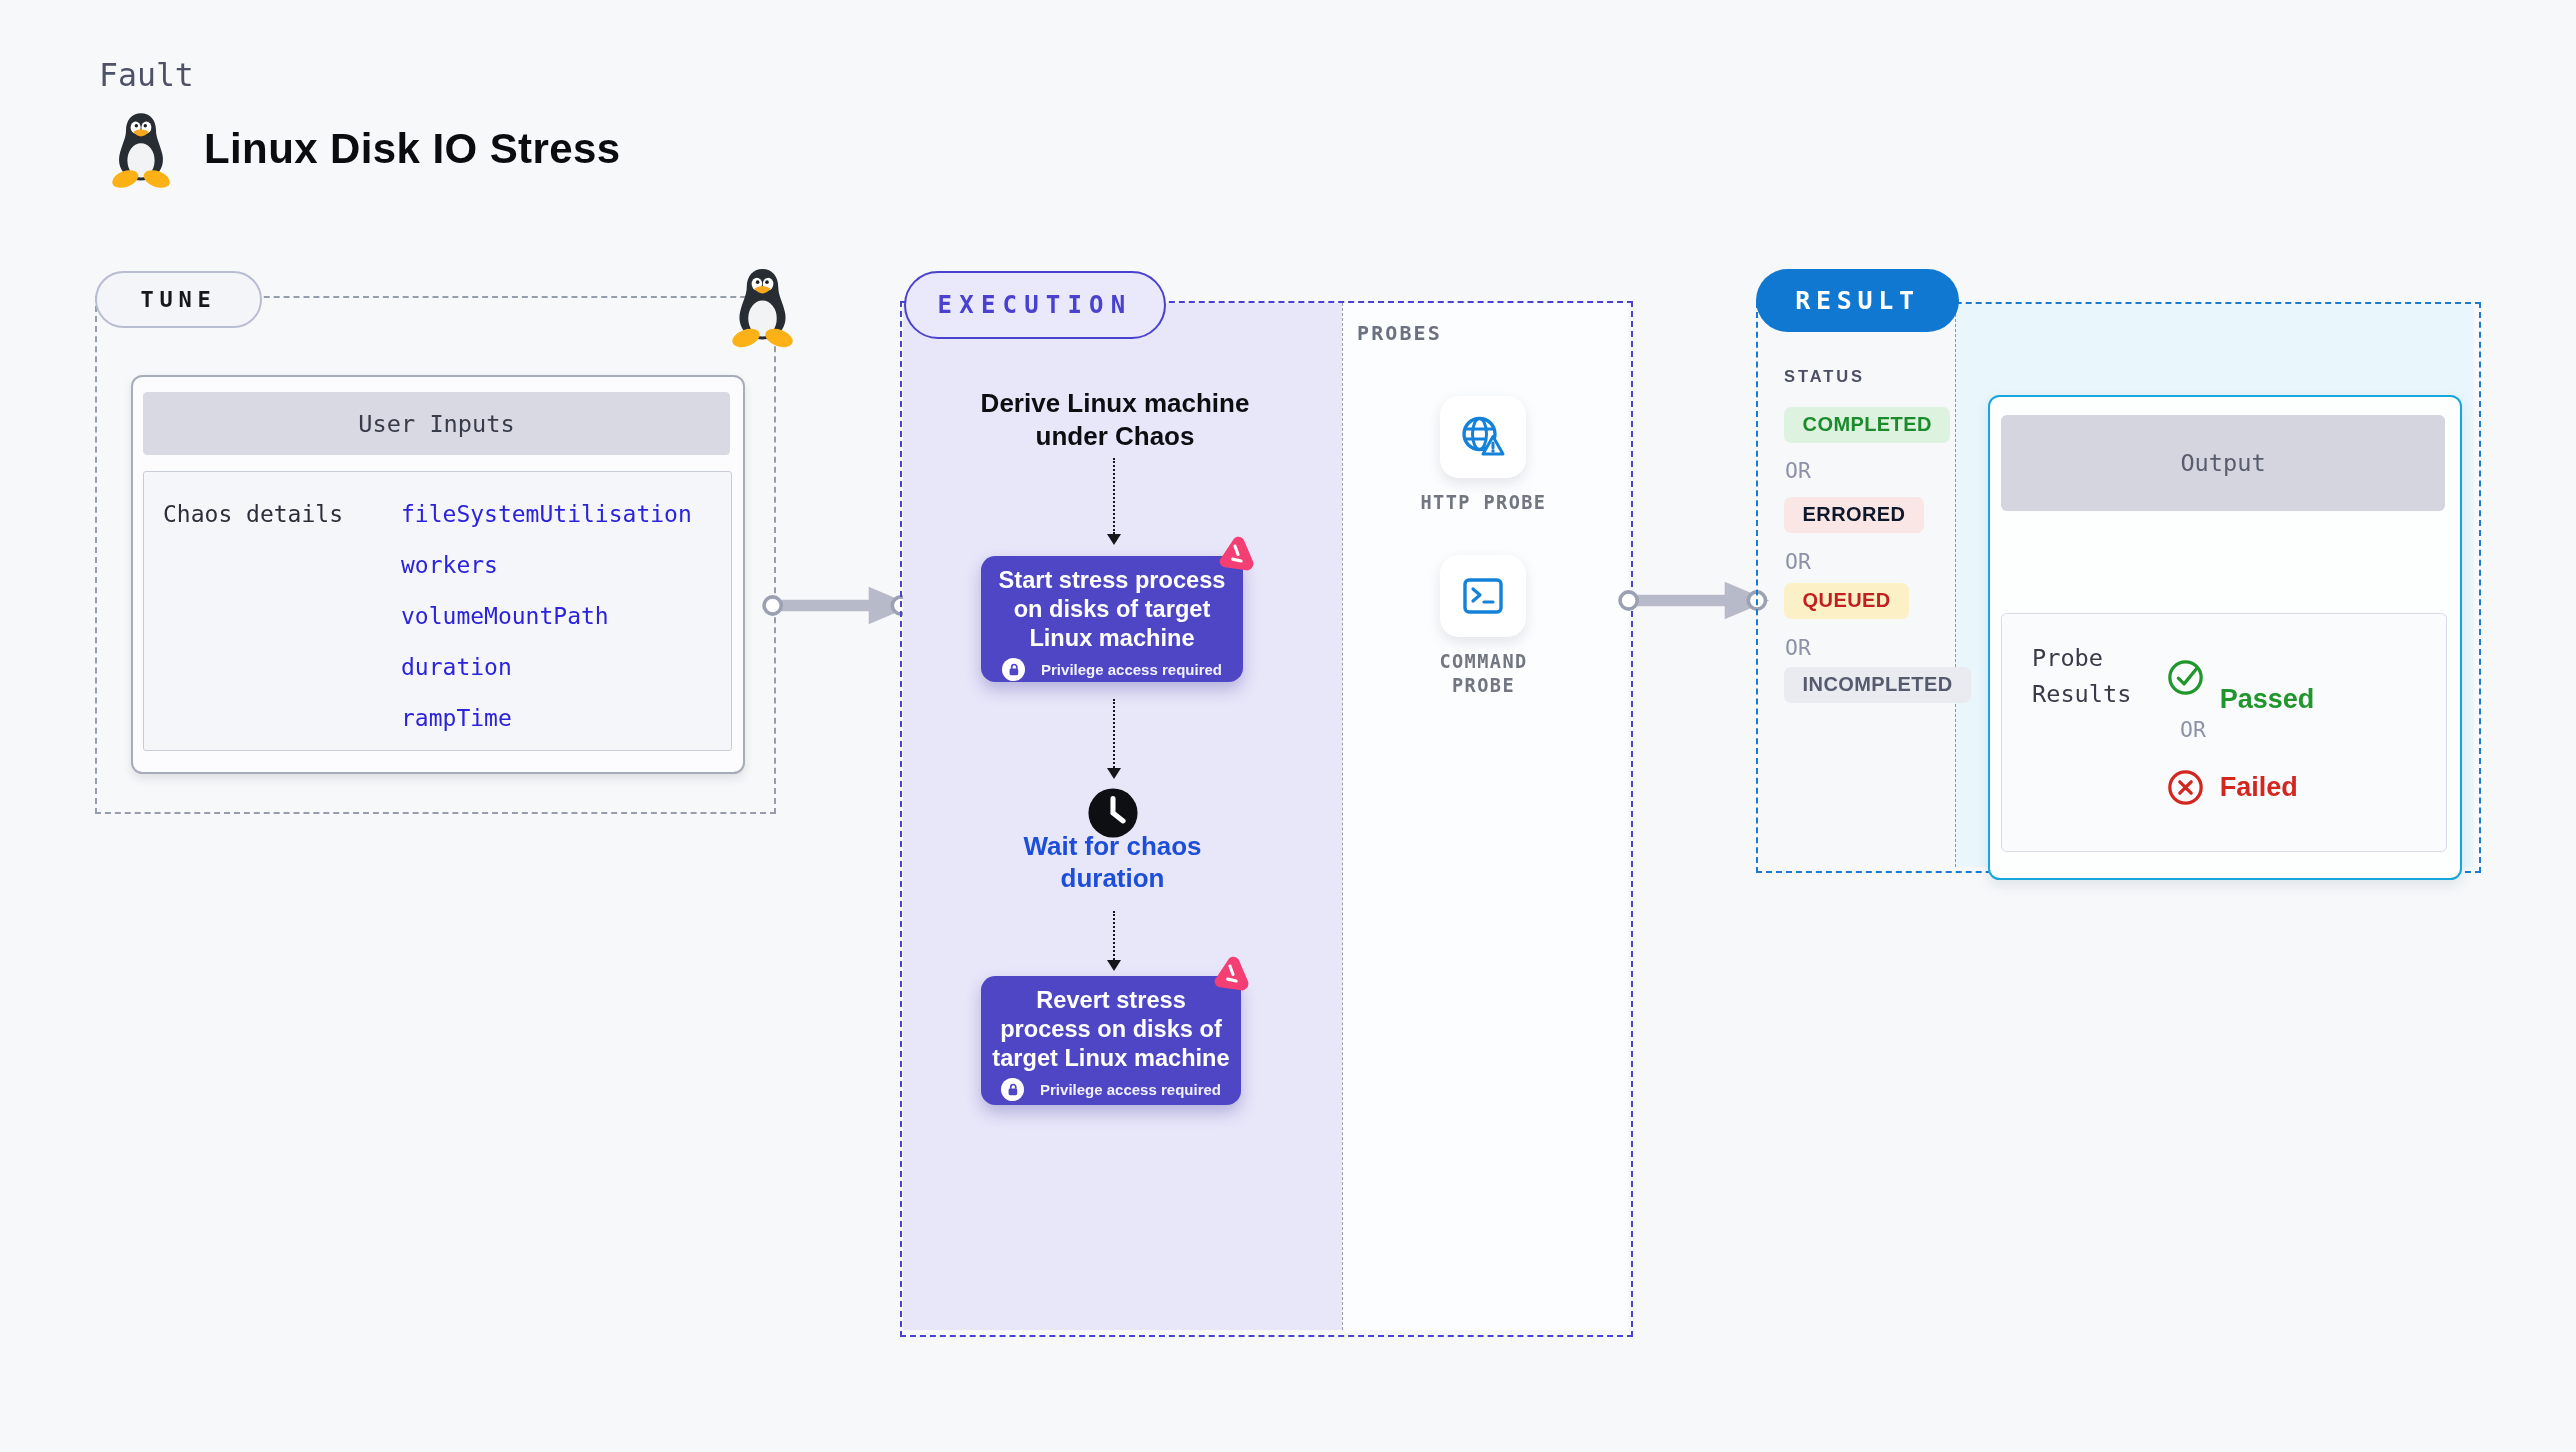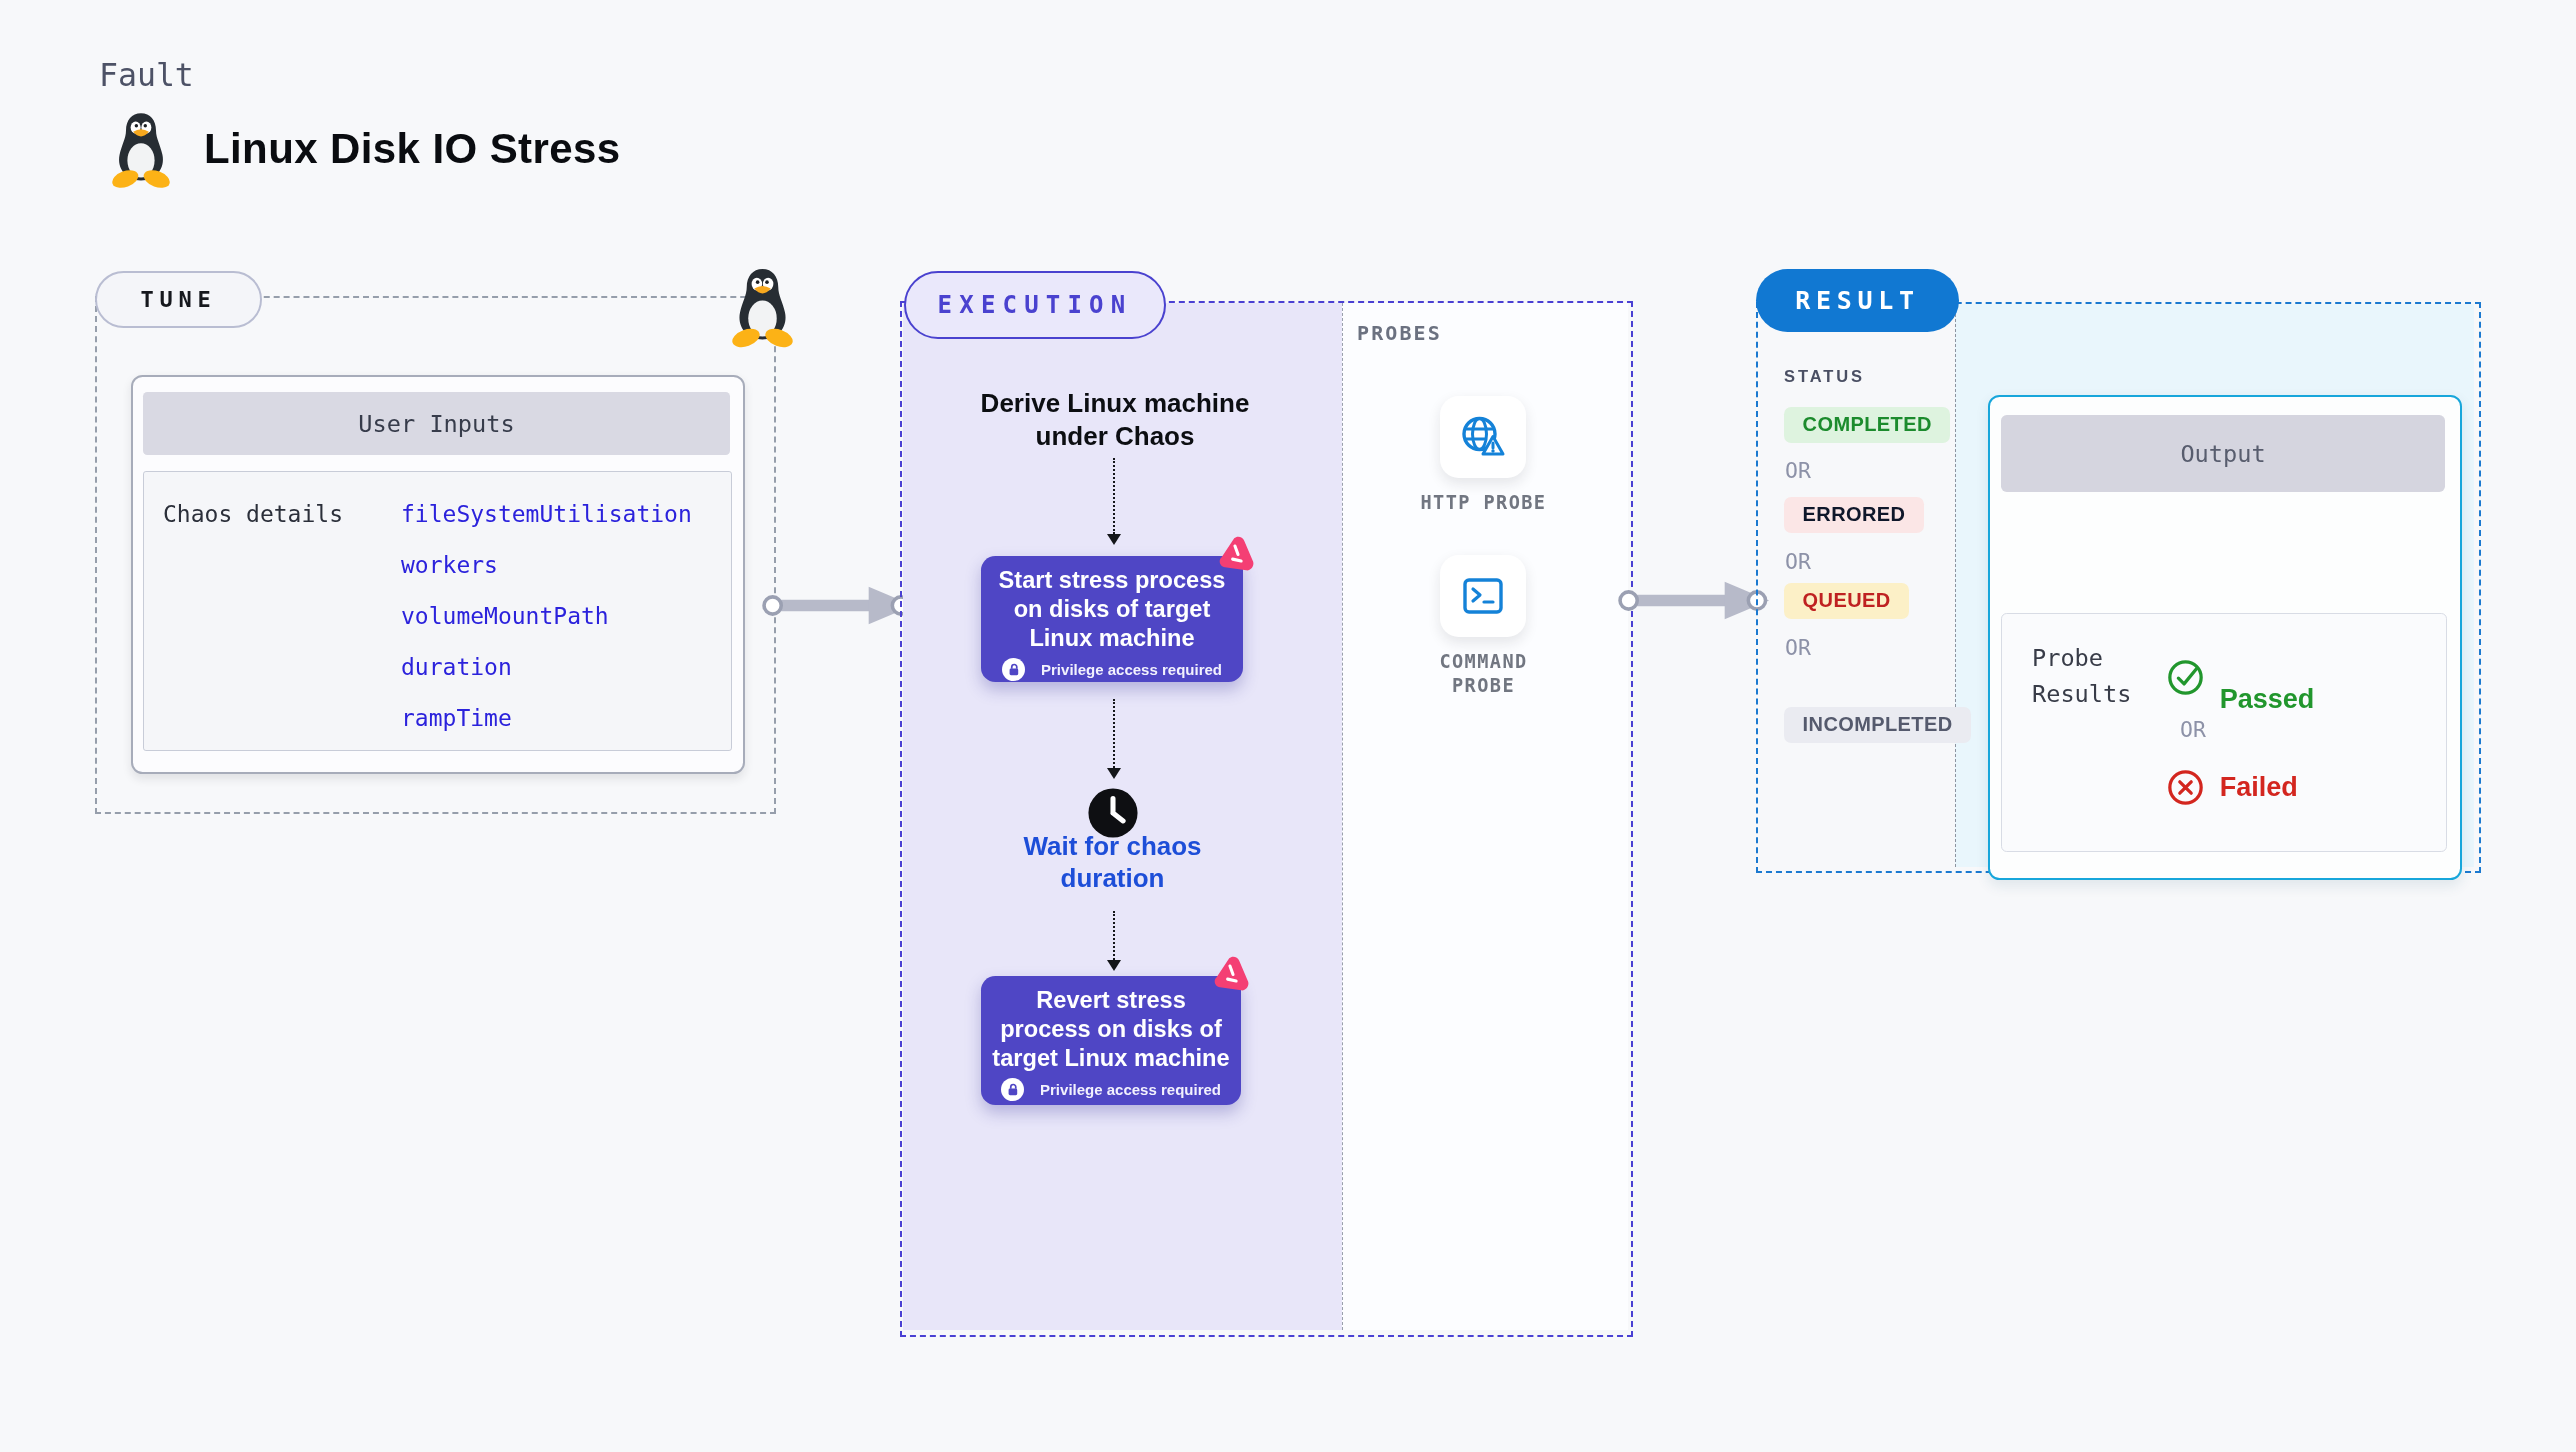--- a/index.html
+++ b/index.html
@@ -81,27 +81,27 @@
   .probe-label.cmd{left:1383px;top:650px;}
 
   
   .status-heading{left:1784px;top:367px;font:700 16.5px "Liberation Sans",sans-serif;
                   letter-spacing:2.9px;color:#4a4f63;}
   .sbadge{display:inline-block;font:700 20px "Liberation Sans",sans-serif;letter-spacing:0.4px;
           padding:6.4px 18.6px;border-radius:7.2px;}
   .b-completed{background:#def3df;color:#1c8b2d;}
   .b-errored{background:#fbe6e6;color:#0f172a;}
   .b-queued{background:#fcf0c7;color:#bf2121;}
-  .b-incompleted{background:#eaebf1;color:#555a6d;margin-top:40px;}
+  .b-incompleted{background:#eaebf1;color:#555a6d;}
   .or{font:400 21.5px "DejaVu Sans Mono",monospace;color:#8d92a8;}
 
   
   .out-card{left:1988px;top:395px;width:470px;height:481px;background:#fdfefe;border:2.9px solid #17a6db;
             border-radius:11.5px;box-shadow:0 5.7px 13px rgba(20,80,110,.10);}
-  .out-head{left:2001px;top:415px;width:444px;height:77px;background:#d5d5df;border-radius:5.7px;
+  .out-head{left:2001px;top:415px;width:444px;height:96px;background:#d5d5df;border-radius:5.7px;
             display:flex;align-items:center;justify-content:center;
             font:500 23.6px "DejaVu Sans Mono",monospace;color:#585d6e;}
   .out-row{background:#fafbfd;border:1.4px solid #d8dce5;border-radius:5.7px;}
   .row-metrics{left:2001px;top:513px;width:444px;height:77px;}
   .row-probe{left:2001px;top:613px;width:444px;height:237px;}
   .out-label{font:400 23.6px "DejaVu Sans Mono",monospace;color:#383c48;line-height:36px;}
   .metrics-label{left:30px;top:21.5px;}
   .metrics-value{left:177px;top:21.5px;font:400 23.6px "DejaVu Sans Mono",monospace;color:#4639e6;}
   .probe-results-label{left:30px;top:26px;}
   .verdict{display:flex;align-items:center;gap:15.8px;}

